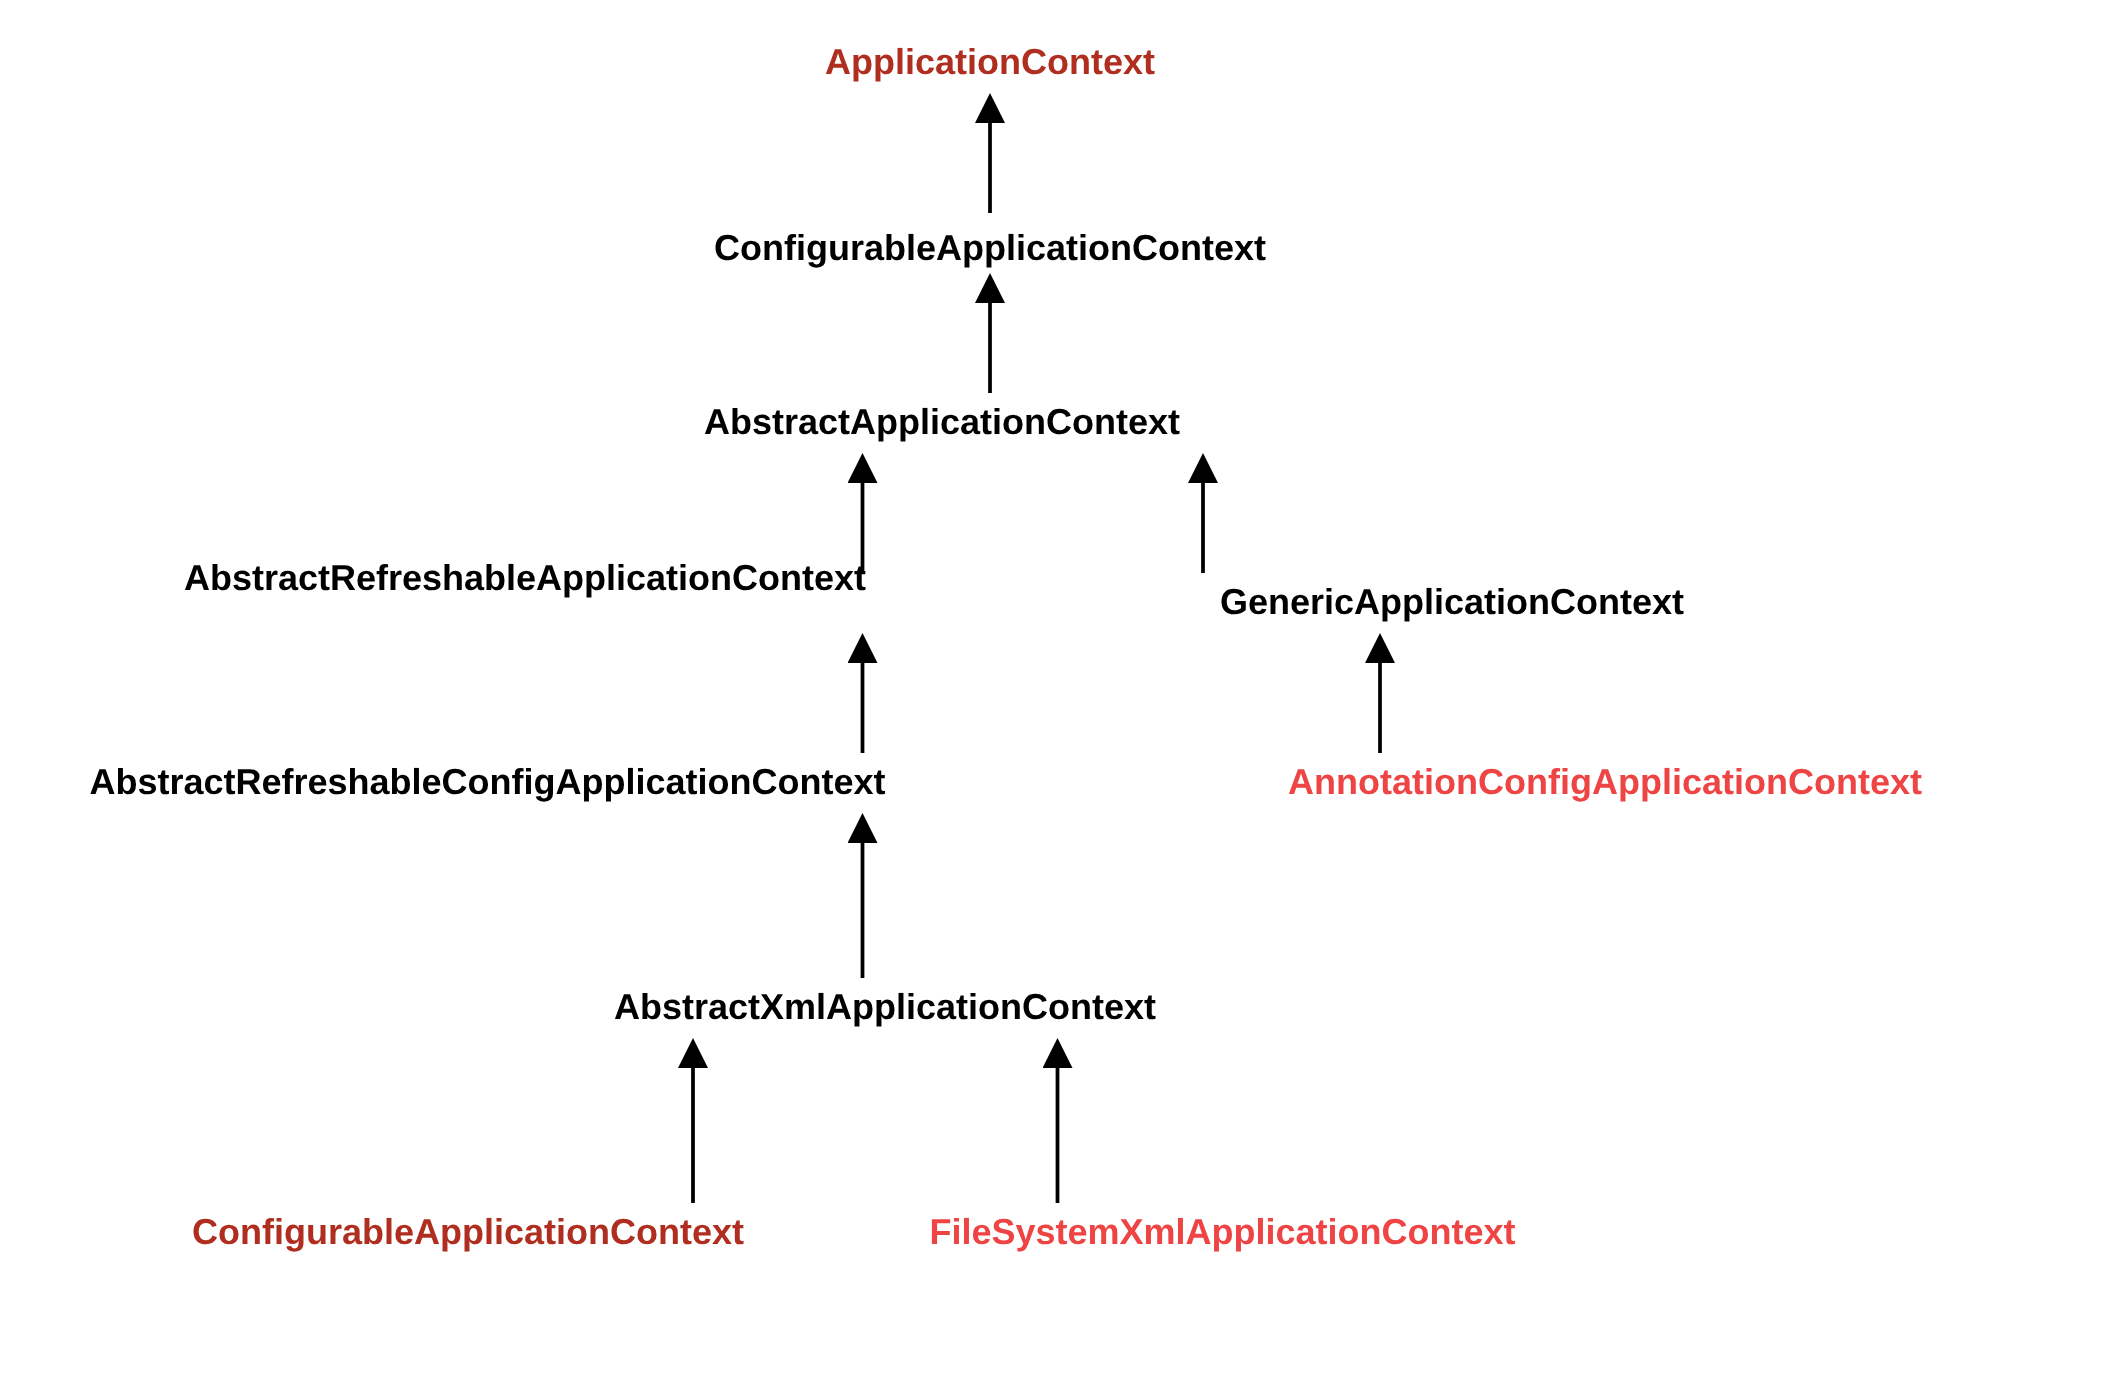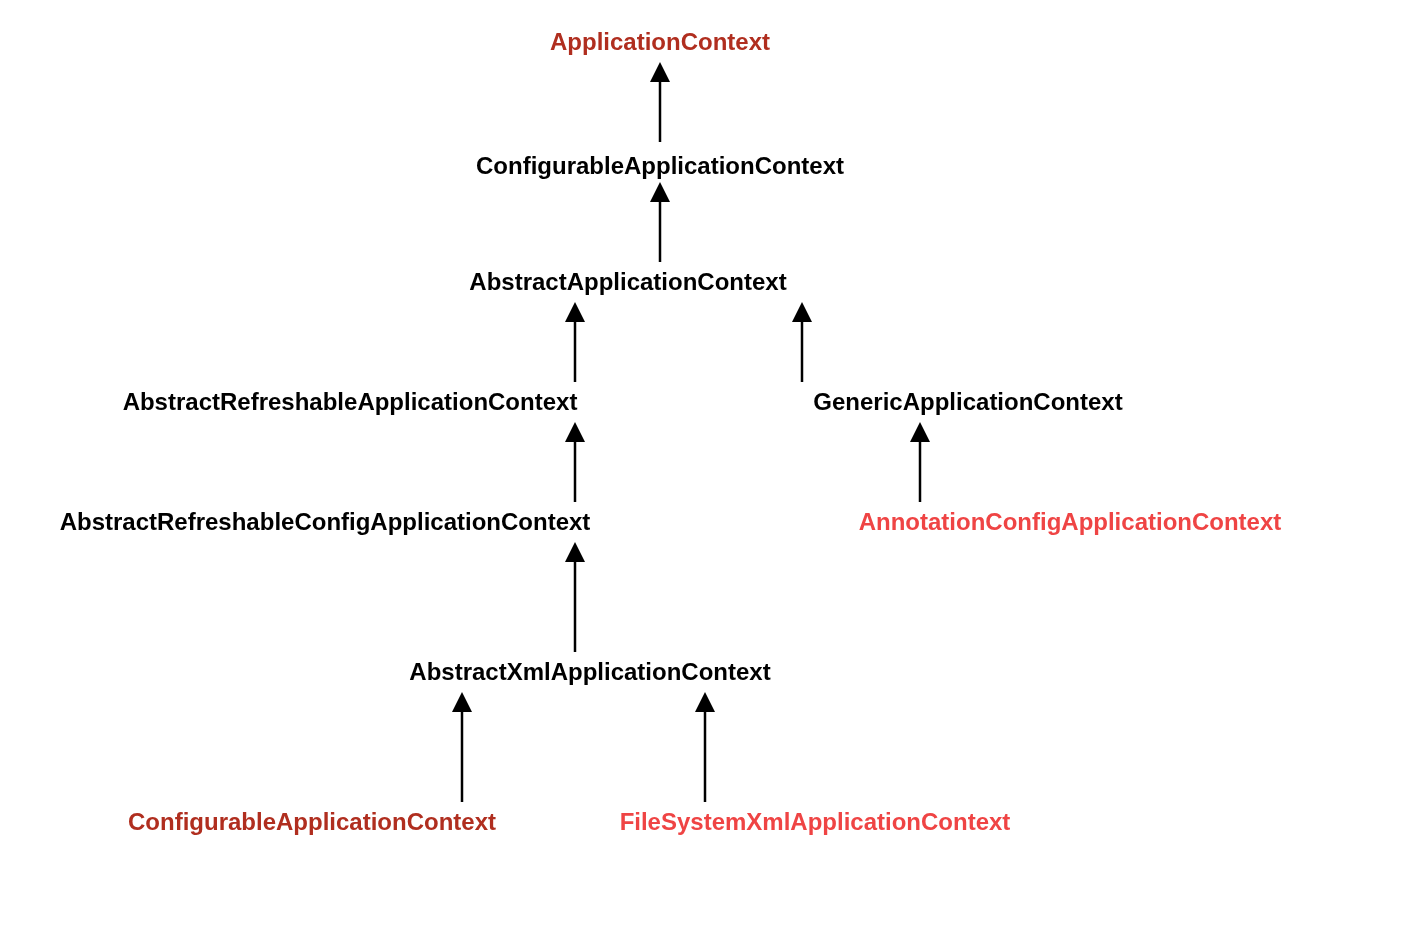--- a/index.html
+++ b/index.html
@@ -50,21 +50,21 @@
   </style>
 </head>
 <body>
 
 <div class="node color-red" style="left:660px; top:28px;">ApplicationContext</div>
 
 <div class="node color-black" style="left:660px; top:152px;">ConfigurableApplicationContext</div>
 
 <div class="node color-black" style="left:628px; top:268px;">AbstractApplicationContext</div>
 
-<div class="node color-black" style="left:350px; top:388px;">AbstractRefreshableApplicationContext</div>
+<div class="node color-black" style="left:350px; top:372px;">AbstractRefreshableApplicationContext</div>
 
 <div class="node color-black" style="left:968px; top:388px;">GenericApplicationContext</div>
 
 <div class="node color-black" style="left:325px; top:508px;">AbstractRefreshableConfigApplicationContext</div>
 
 <div class="node color-green" style="left:1070px; top:508px;">AnnotationConfigApplicationContext</div>
 
 <div class="node color-black" style="left:560px; top:658px;margin-left:30px;">AbstractXmlApplicationContext</div>
 
 <div class="node color-red" style="left:312px; top:808px;">ConfigurableApplicationContext</div>

